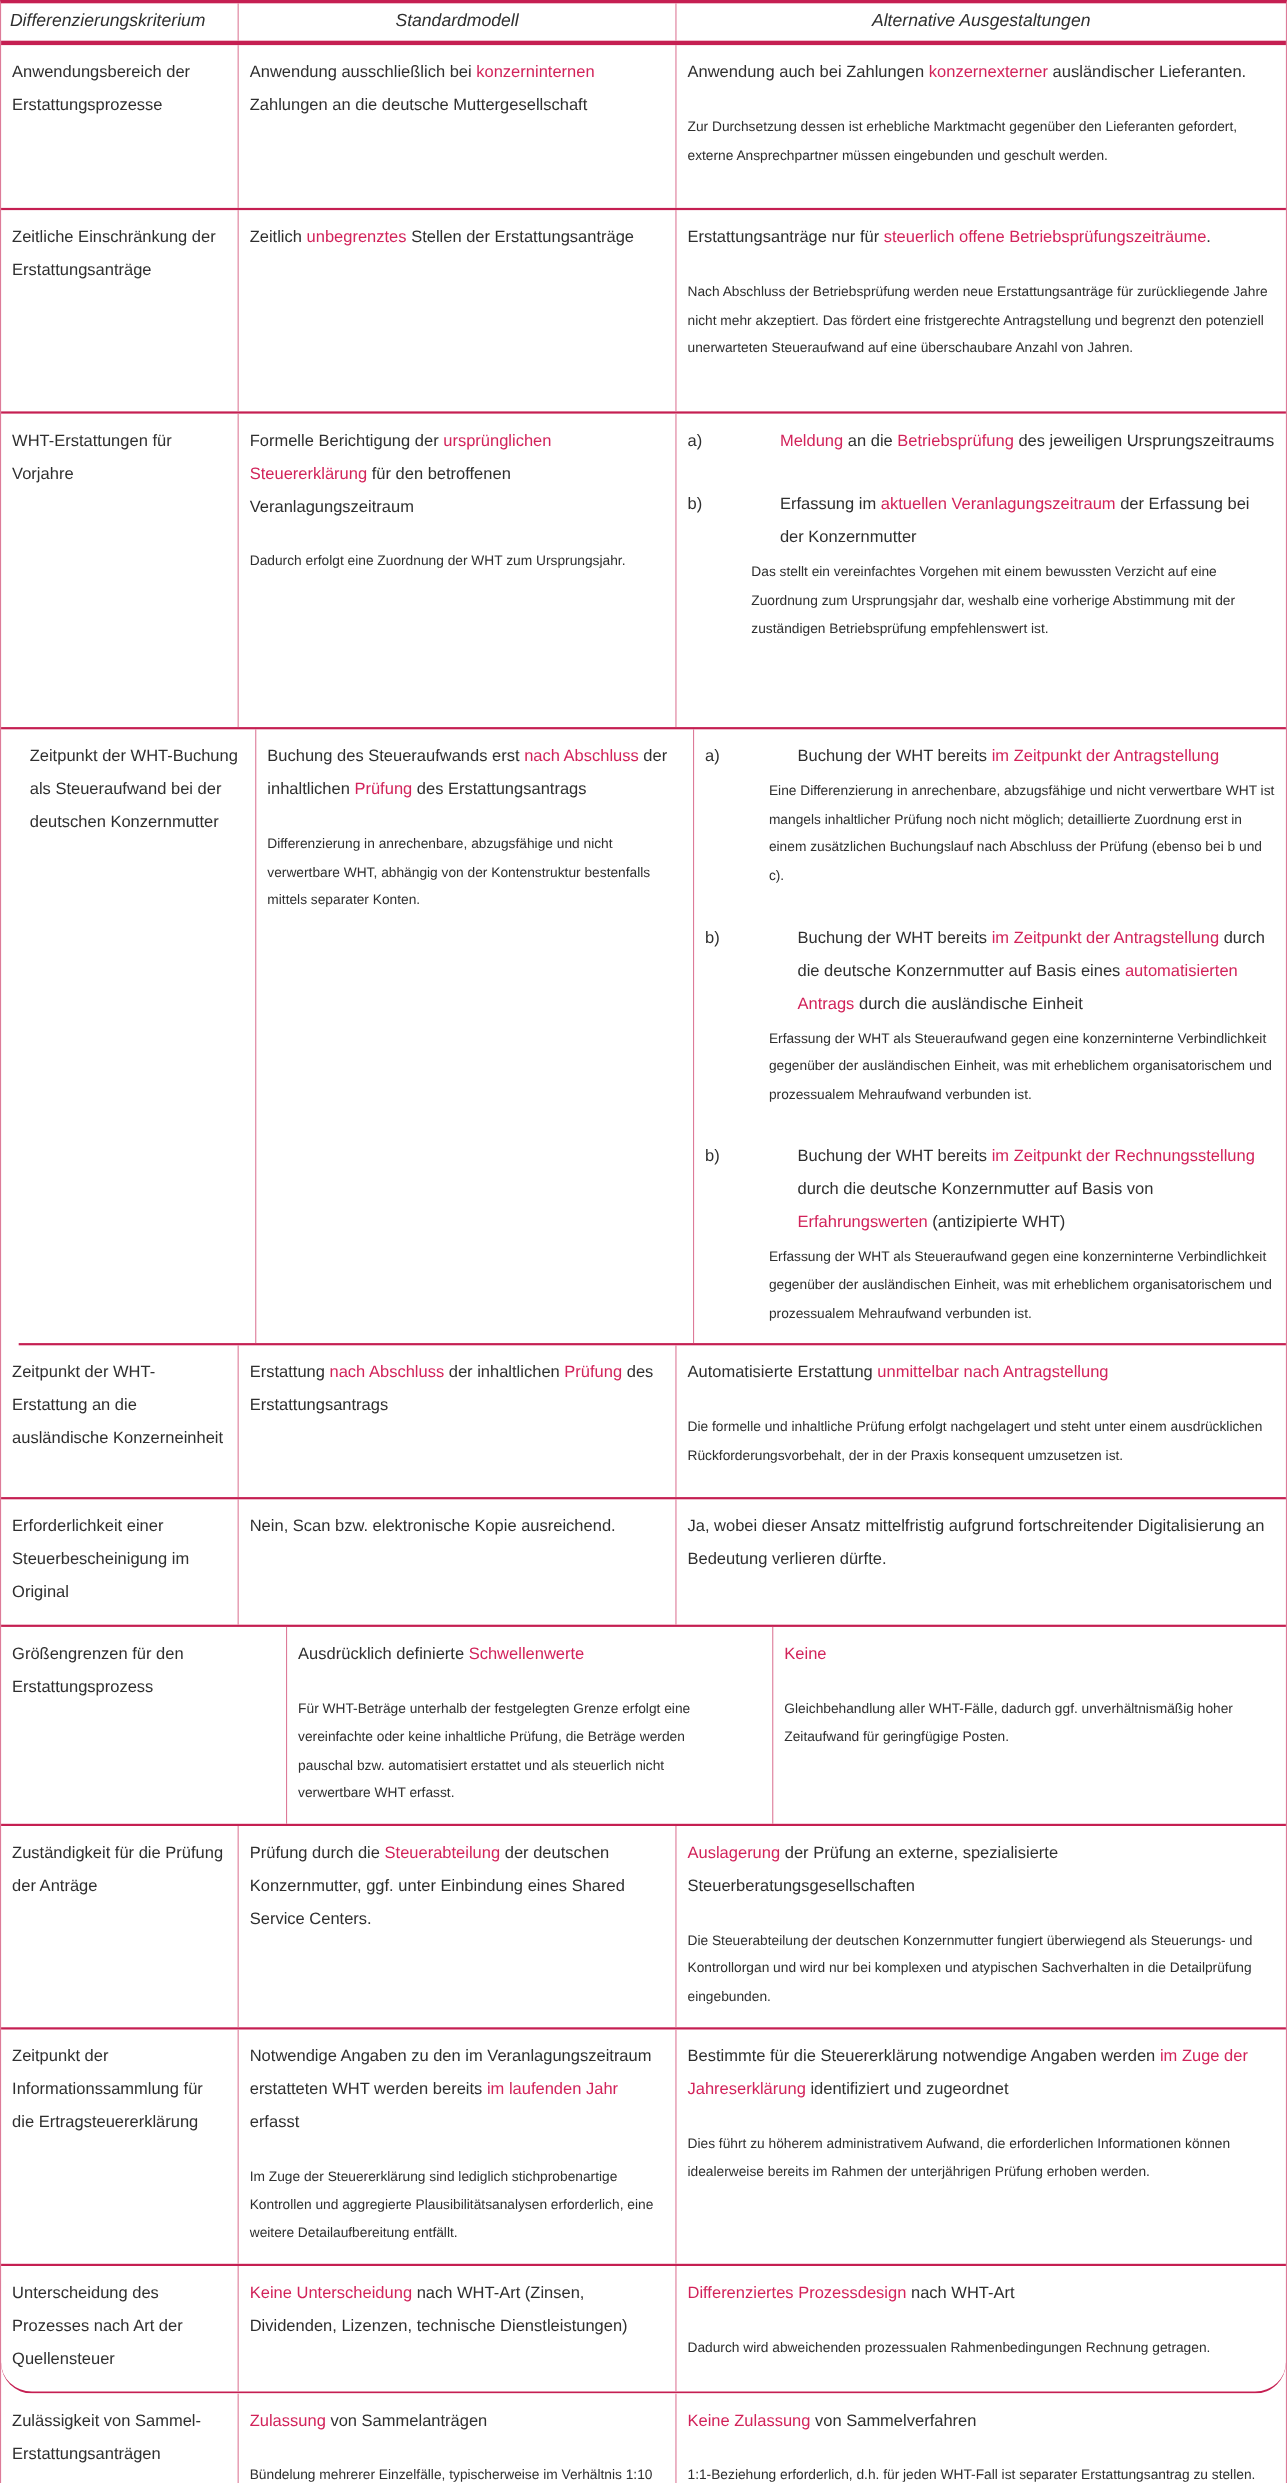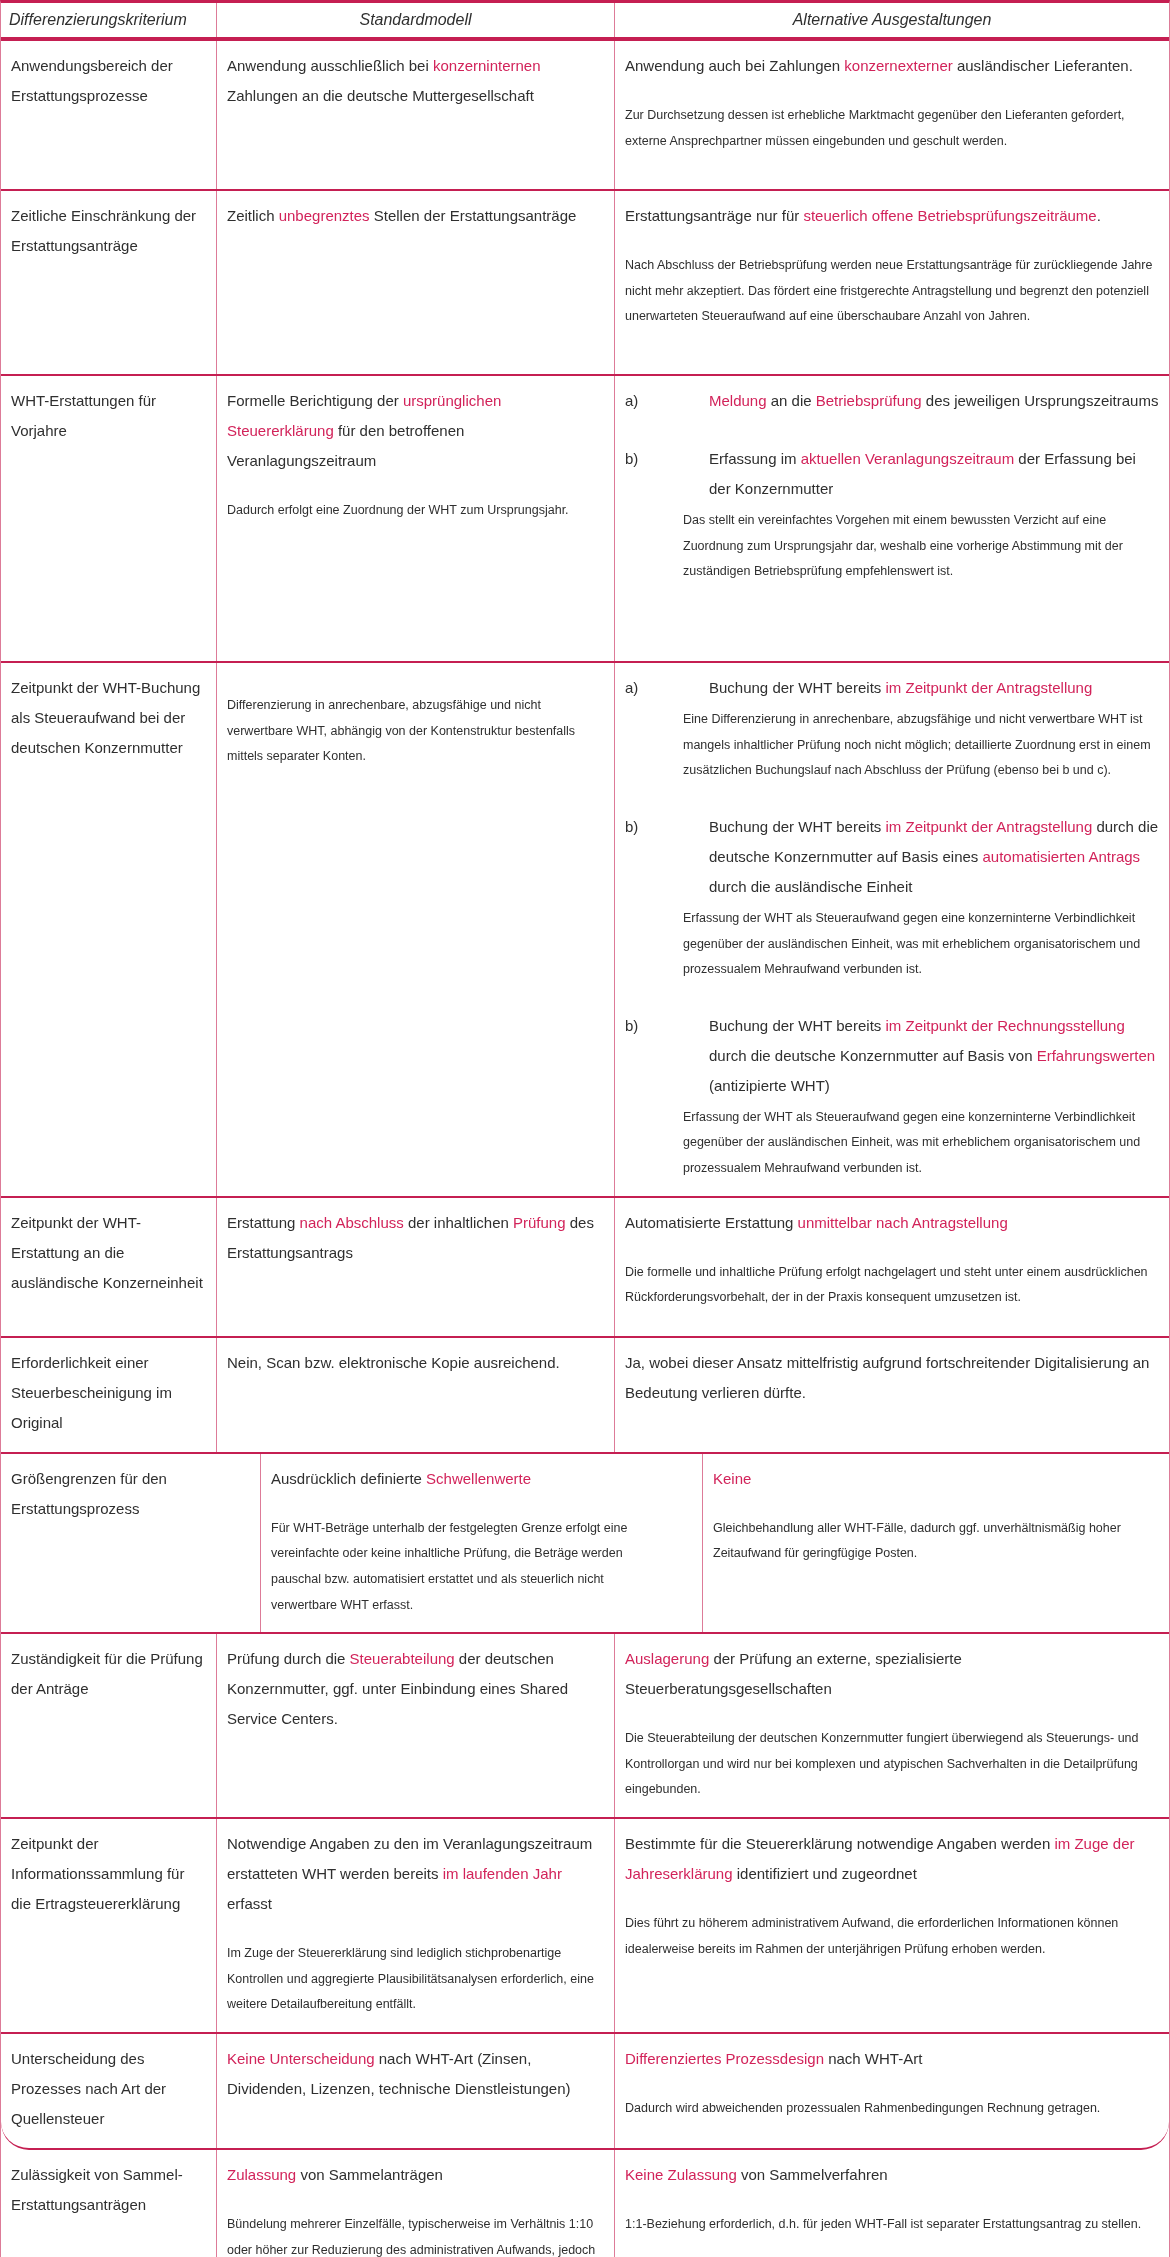--- a/index.html
+++ b/index.html
@@ -73,21 +73,21 @@
   .item-label{
     font-size:15px;
     line-height:2.0;
   }
   .item-body .main{margin:0;padding-left:26px;}
   .item-body .note{margin:4px 0 0 0;}
   
   #tbody-host .trow:nth-child(1){min-height:150px;}
   #tbody-host .trow:nth-child(2){min-height:185px;}
   #tbody-host .trow:nth-child(3){min-height:287px;}
-  #tbody-host .trow:nth-child(4){min-height:521px;}
+  #tbody-host .trow:nth-child(4){min-height:521px;margin-left:16px;}
   #tbody-host .trow:nth-child(5){min-height:140px;}
   #tbody-host .trow:nth-child(6){min-height:88px;}
   #tbody-host .trow:nth-child(7){min-height:163px;gap:44px;}
   #tbody-host .trow:nth-child(8){min-height:162px;}
   #tbody-host .trow:nth-child(9){min-height:212px;}
   #tbody-host .trow:nth-child(10){min-height:113px;border-radius:28px;}
   #tbody-host .trow:nth-child(11){min-height:190px;}
 </style>
 </head>
 <body>
@@ -145,20 +145,21 @@
               <p class="note">Das stellt ein vereinfachtes Vorgehen mit einem bewussten Verzicht auf eine Zuordnung zum Ursprungsjahr dar, weshalb eine vorherige Abstimmung mit der zuständigen Betriebsprüfung empfehlenswert ist.</p>
             </div>
           </div>
         </div>
       </div>
       <div class="trow">
         <div class="cell">
           <p class="crit-text">Zeitpunkt der WHT-Buchung als Steueraufwand bei der deutschen Konzernmutter</p>
         </div>
         <div class="cell">
+          <p class="main"><span>Buchung des Steueraufwands erst </span><span class="hl">nach Abschluss</span><span> der inhaltlichen </span><span class="hl">Prüfung</span><span> des Erstattungsantrags</span></p>
           <p class="note">Differenzierung in anrechenbare, abzugsfähige und nicht verwertbare WHT, abhängig von der Kontenstruktur bestenfalls mittels separater Konten.</p>
         </div>
         <div class="cell">
           <div class="item">
             <span class="item-label">a)</span>
             <div class="item-body">
               <p class="main"><span>Buchung der WHT bereits </span><span class="hl">im Zeitpunkt der Antragstellung</span></p>
               <p class="note">Eine Differenzierung in anrechenbare, abzugsfähige und nicht verwertbare WHT ist mangels inhaltlicher Prüfung noch nicht möglich; detaillierte Zuordnung erst in einem zusätzlichen Buchungslauf nach Abschluss der Prüfung (ebenso bei b und c).</p>
             </div>
           </div>

